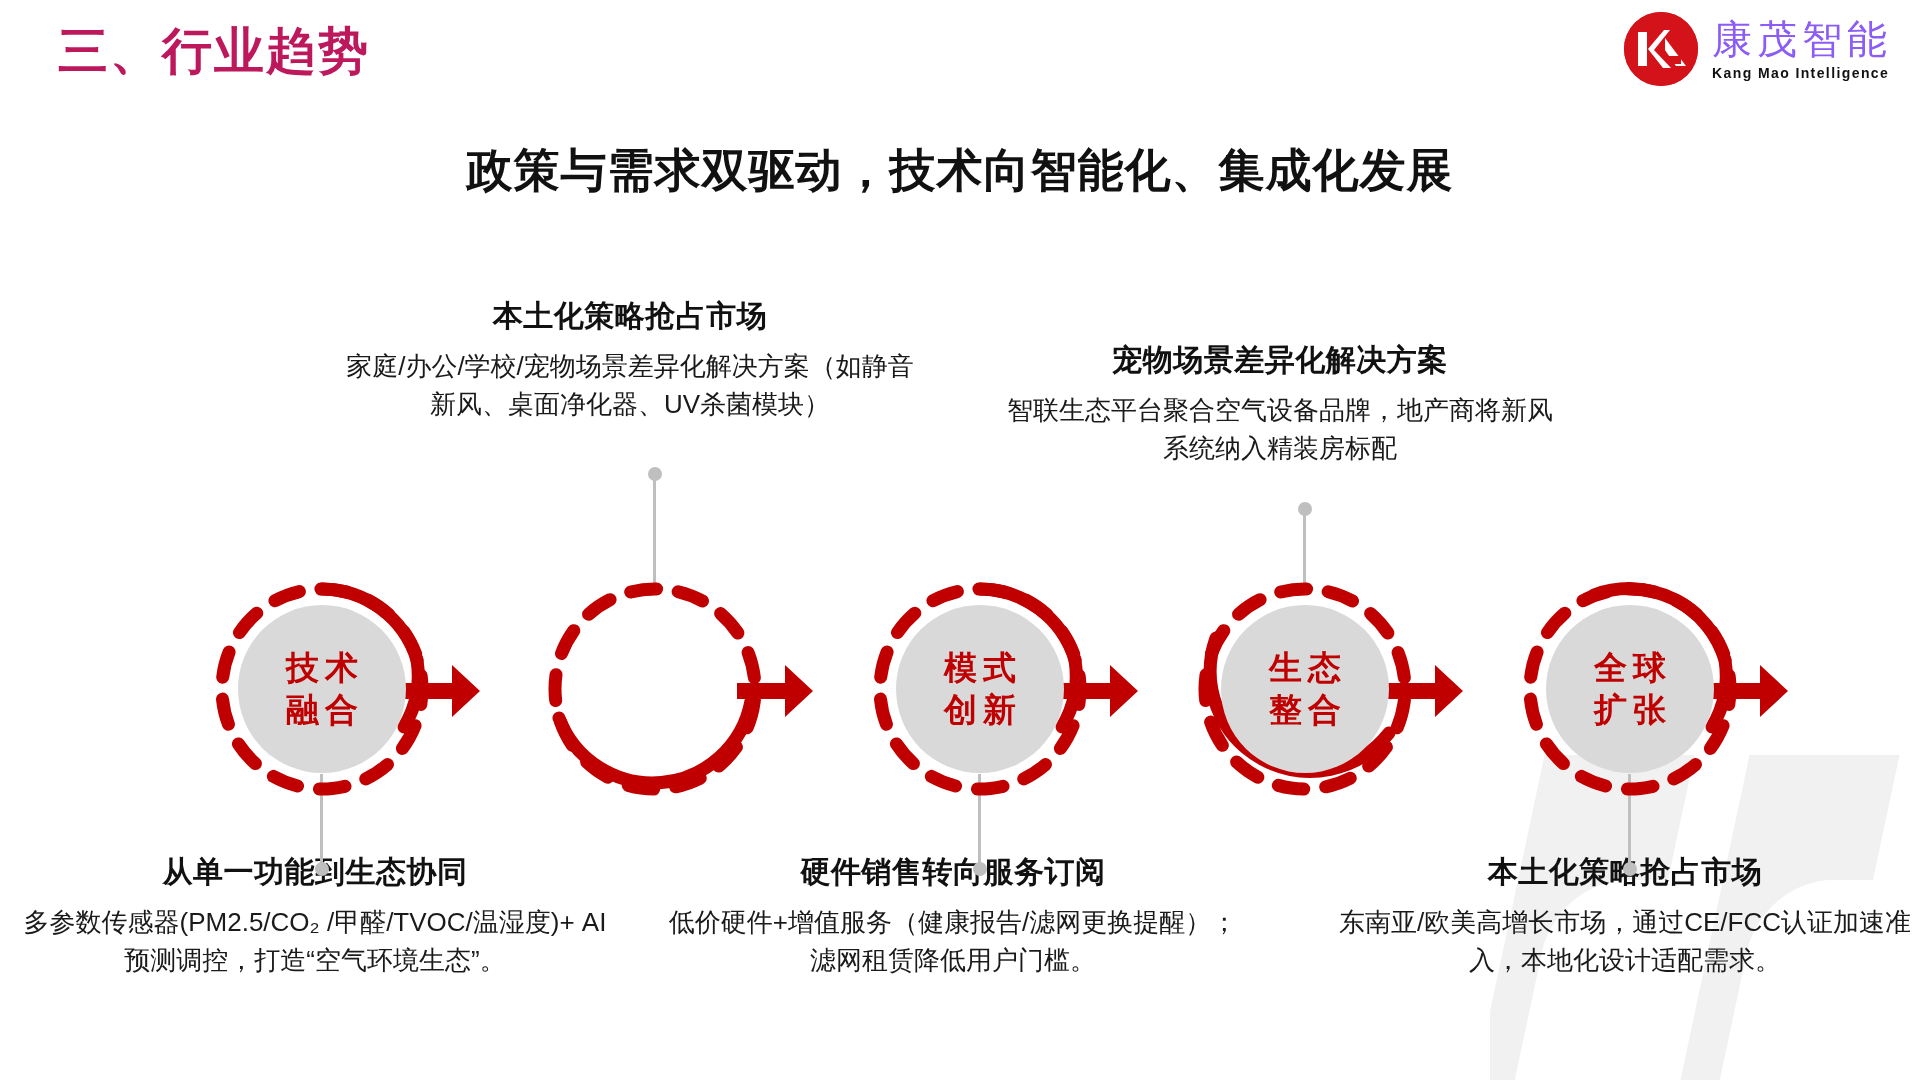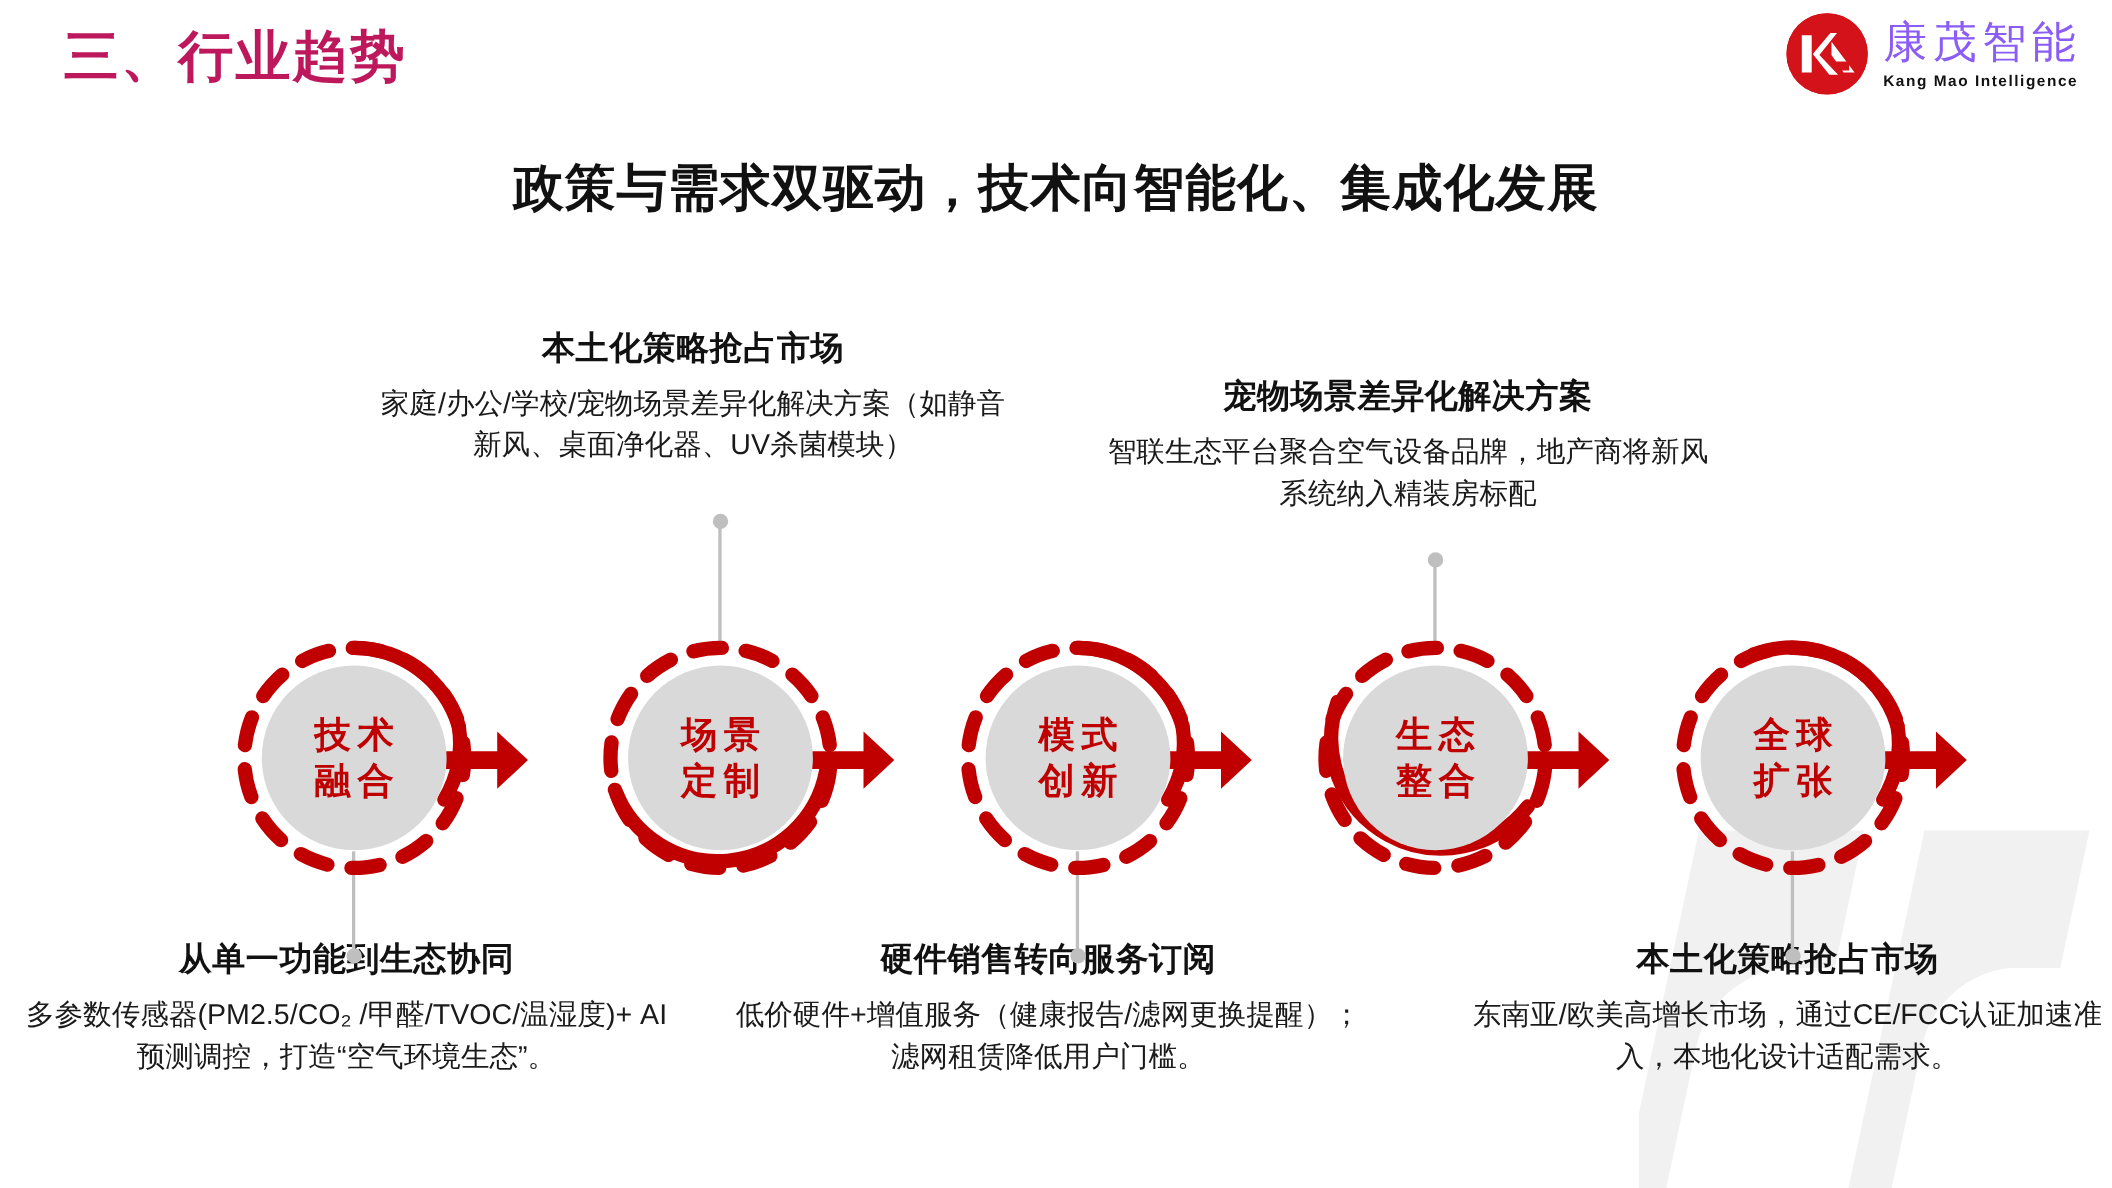--- a/index.html
+++ b/index.html
@@ -264,24 +264,20 @@
       <span>融合</span>
     </div>
   </div>
 
   <div class="node" style="left:555px;">
     <svg width="278" height="232" viewBox="0 0 278 232" aria-hidden="true">
       <circle cx="116" cy="116" r="100" fill="none" stroke="#c00000" stroke-width="13" stroke-linecap="round" stroke-dasharray="26 22" transform="rotate(8 116 116)"></circle>
       <path d="M 20 145 A 100 100 0 0 0 212 128" fill="none" stroke="#c00000" stroke-width="13" stroke-linecap="round"></path>
       <path d="M 198 110 L 246 110 L 246 92 L 274 118 L 246 144 L 246 126 L 198 126 Z" fill="#c00000"></path>
     </svg>
-    <div class="disc">
-      <span>场景</span>
-      <span>定制</span>
-    </div>
   </div>
 
   <div class="node" style="left:1205px;">
     <svg width="278" height="232" viewBox="0 0 278 232" aria-hidden="true">
       <circle cx="116" cy="116" r="100" fill="none" stroke="#c00000" stroke-width="13" stroke-linecap="round" stroke-dasharray="26 22" transform="rotate(8 116 116)"></circle>
       <path d="M 27 65 A 100 100 0 0 0 200 160" fill="none" stroke="#c00000" stroke-width="13" stroke-linecap="round"></path>
       <path d="M 198 110 L 246 110 L 246 92 L 274 118 L 246 144 L 246 126 L 198 126 Z" fill="#c00000"></path>
     </svg>
     <div class="disc">
       <span>生态</span>

